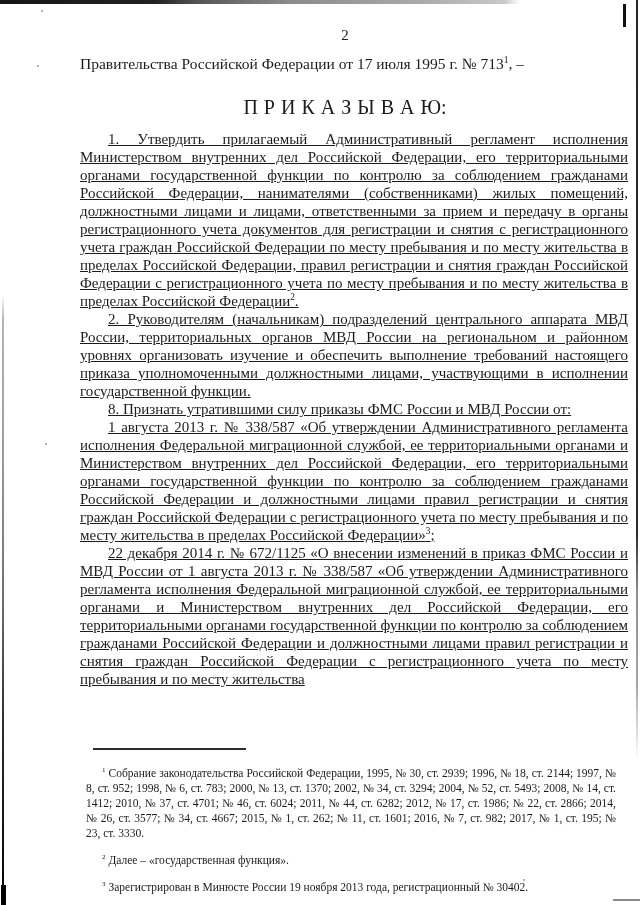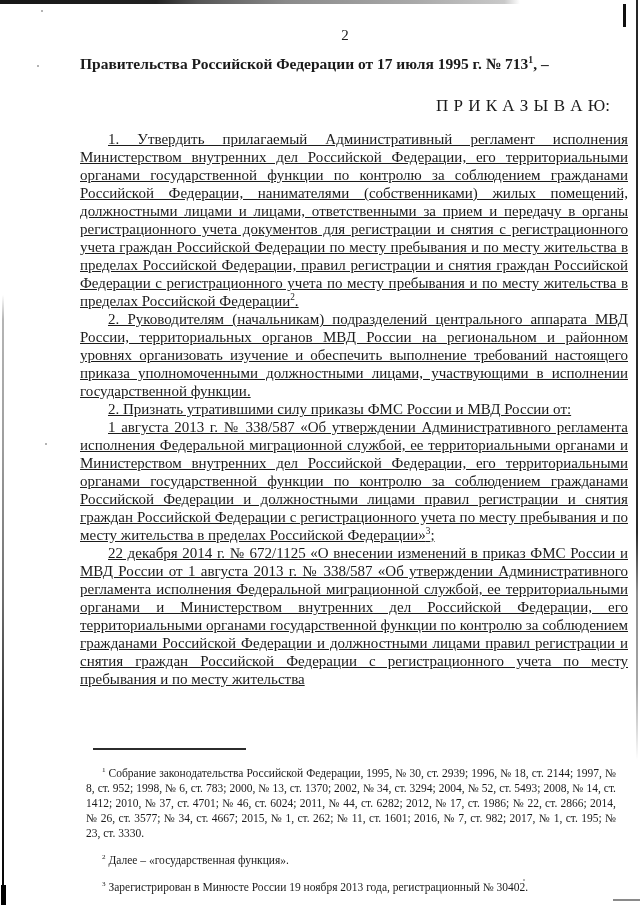--- a/index.html
+++ b/index.html
@@ -37,25 +37,24 @@
   .speck-d { top:10px; left:41px; }
 
   
   .page-number {
     position:absolute; top:27px; left:80px; width:530px;
     text-align:center; font-size:15px;
   }
   .preamble {
     position:absolute; top:55px; left:80px; width:548px;
     font-size:15.5px;
-    font-weight:bold;
   }
   .order-heading {
     position:absolute; top:96px; left:80px; width:530px;
-    text-align:right; font-size:17px; word-spacing:1px;
+    text-align:center; font-size:20px; word-spacing:1px;
   }
   .body-block {
     position:absolute; top:130px; left:80px; width:548px;
     font-size:15px; line-height:18px;
     text-align:justify;
   }
   .body-para { margin:0; text-indent:28px;text-decoration:underline; }
   sup { font-size:62%; line-height:0; vertical-align:super; }
 
   .fn-separator {
@@ -87,21 +86,21 @@
 
   <div class="page-number">2</div>
 
   <div class="preamble">Правительства Российской Федерации от 17 июля 1995 г. № 713<sup>1</sup>, –</div>
 
   <div class="order-heading">П Р И К А З Ы В А Ю:</div>
 
   <div class="body-block">
       <p class="body-para">1. Утвердить прилагаемый Административный регламент исполнения Министерством внутренних дел Российской Федерации, его территориальными органами государственной функции по контролю за соблюдением гражданами Российской Федерации, нанимателями (собственниками) жилых помещений, должностными лицами и лицами, ответственными за прием и передачу в органы регистрационного учета документов для регистрации и снятия с регистрационного учета граждан Российской Федерации по месту пребывания и по месту жительства в пределах Российской Федерации, правил регистрации и снятия граждан Российской Федерации с регистрационного учета по месту пребывания и по месту жительства в пределах Российской Федерации<sup>2</sup>.</p>
       <p class="body-para">2. Руководителям (начальникам) подразделений центрального аппарата МВД России, территориальных органов МВД России на региональном и районном уровнях организовать изучение и обеспечить выполнение требований настоящего приказа уполномоченными должностными лицами, участвующими в исполнении государственной функции.</p>
-      <p class="body-para">2. Признать утратившими силу приказы ФМС России и МВД России от:</p>
+      <p class="body-para">8. Признать утратившими силу приказы ФМС России и МВД России от:</p>
       <p class="body-para">1 августа 2013 г. № 338/587 «Об утверждении Административного регламента исполнения Федеральной миграционной службой, ее территориальными органами и Министерством внутренних дел Российской Федерации, его территориальными органами государственной функции по контролю за соблюдением гражданами Российской Федерации и должностными лицами правил регистрации и снятия граждан Российской Федерации с регистрационного учета по месту пребывания и по месту жительства в пределах Российской Федерации»<sup>3</sup>;</p>
       <p class="body-para">22 декабря 2014 г. № 672/1125 «О внесении изменений в приказ ФМС России и МВД России от 1 августа 2013 г. № 338/587 «Об утверждении Административного регламента исполнения Федеральной миграционной службой, ее территориальными органами и Министерством внутренних дел Российской Федерации, его территориальными органами государственной функции по контролю за соблюдением гражданами Российской Федерации и должностными лицами правил регистрации и снятия граждан Российской Федерации с регистрационного учета по месту пребывания и по месту жительства</p>
     </div>
 
   <div class="fn-separator"></div>
 
   <div class="footnote-block">
       <p class="footnote"><sup>1</sup> Собрание законодательства Российской Федерации, 1995, № 30, ст. 2939; 1996, № 18, ст. 2144; 1997, № 8, ст. 952; 1998, № 6, ст. 783; 2000, № 13, ст. 1370; 2002, № 34, ст. 3294; 2004, № 52, ст. 5493; 2008, № 14, ст. 1412; 2010, № 37, ст. 4701; № 46, ст. 6024; 2011, № 44, ст. 6282; 2012, № 17, ст. 1986; № 22, ст. 2866; 2014, № 26, ст. 3577; № 34, ст. 4667; 2015, № 1, ст. 262; № 11, ст. 1601; 2016, № 7, ст. 982; 2017, № 1, ст. 195; № 23, ст. 3330.</p>
       <p class="footnote"><sup>2</sup> Далее – «государственная функция».</p>
       <p class="footnote"><sup>3</sup> Зарегистрирован в Минюсте России 19 ноября 2013 года, регистрационный № 30402.</p>

